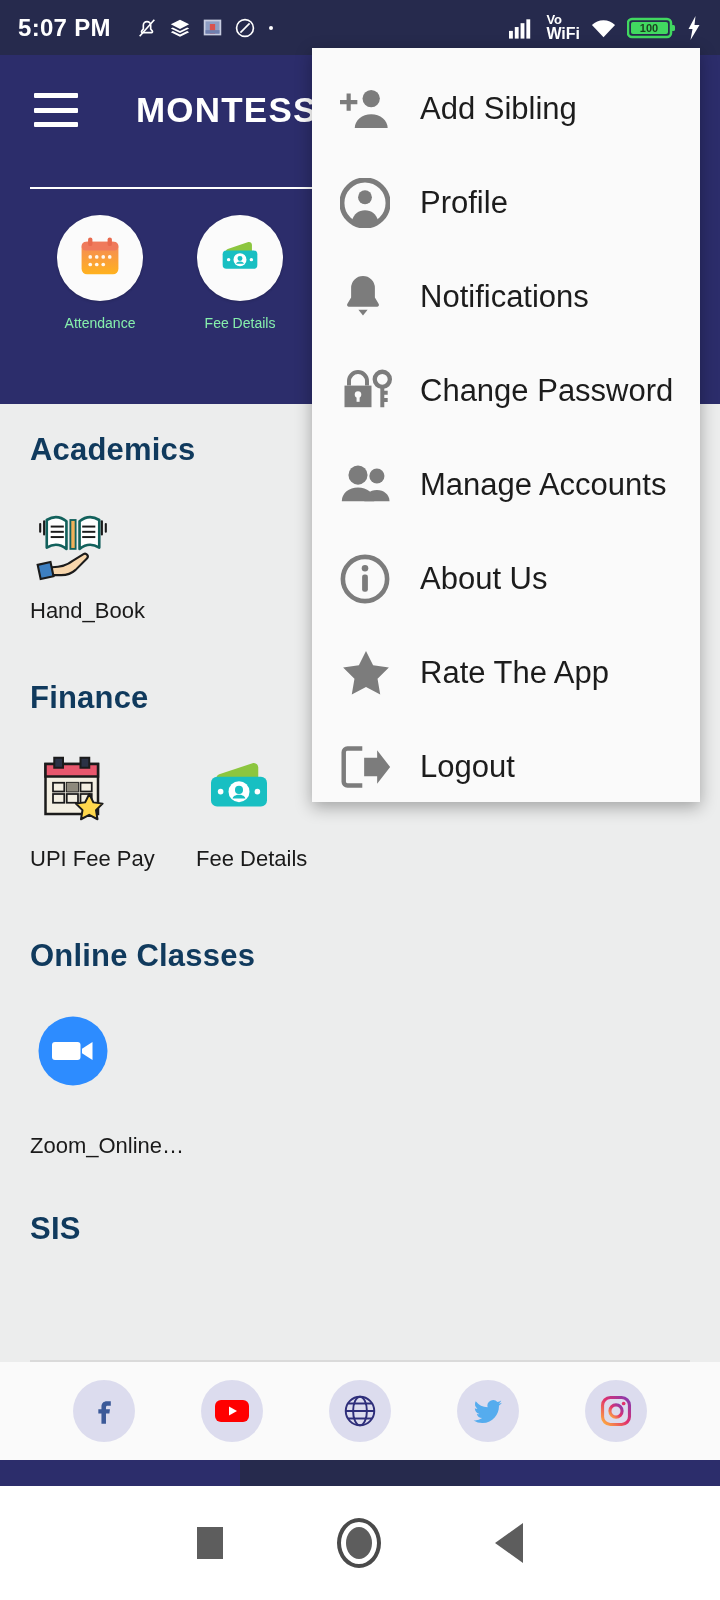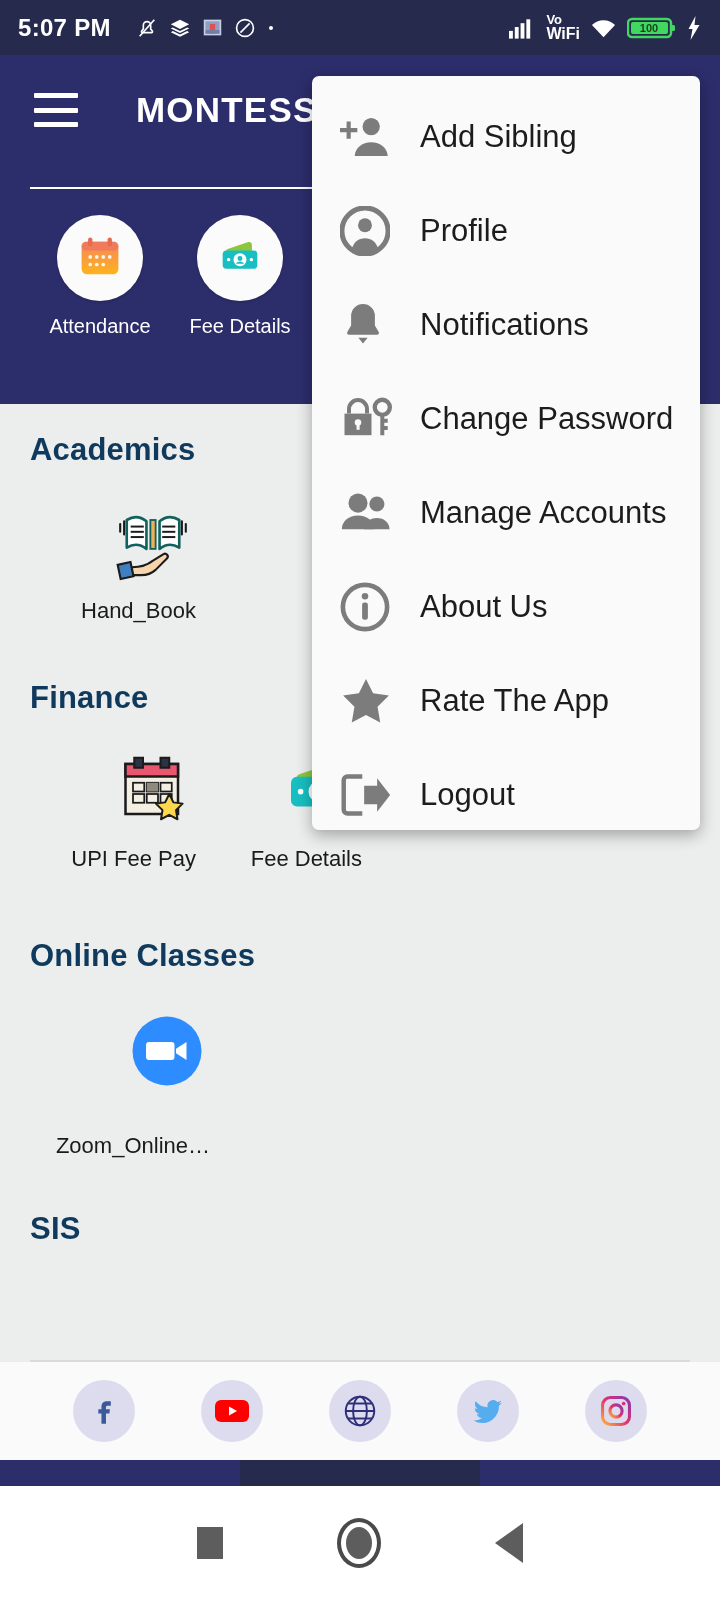--- a/index.html
+++ b/index.html
@@ -38,30 +38,30 @@
   .appbar-divider {
     position:absolute; top:132px; left:30px; width:640px; height:2px; background:#ffffff;
   }
   .quick-row { position:absolute; top:160px; left:0; width:720px; display:flex; padding-left:30px; }
   .quick-item { width:140px; display:flex; flex-direction:column; align-items:center; }
   .quick-circle {
     width:86px; height:86px; border-radius:50%; background:#fbfbfb;
     display:flex; align-items:center; justify-content:center;
     box-shadow:0 1px 3px rgba(0,0,0,.18);
   }
-  .quick-label { color:#ffffff; font-size:20px; margin-top:14px; white-space:nowrap; }
+  .quick-label { color:#86efac; font-size:14px; margin-top:14px; white-space:nowrap; }
 
   
   .content { position:absolute; top:404px; left:0; width:720px; height:956px; background:#eceded; }
   .section { padding-left:30px; }
   .section-title {
     color:#103a5d; font-size:31px; font-weight:700; letter-spacing:.2px;
   }
   .tile-row { display:flex; margin-top:30px; }
-  .tile { width:166px; display:flex; flex-direction:column; align-items:flex-end; }
+  .tile { width:166px; display:flex; flex-direction:column; align-items:flex-start; }
   .tile-icon { width:86px; height:86px; display:flex; align-items:center; justify-content:center; }
   .tile-label { font-size:22px; color:#1a1a1a; margin-top:14px; white-space:nowrap; }
 
   
   .social-sep { position:absolute; top:1360px; left:30px; width:660px; height:2px; background:#dadada; }
   .socialbar {
     position:absolute; top:1362px; left:0; width:720px; height:98px;
     background:#fafafa; display:flex; align-items:center; justify-content:space-around;
     padding:0 40px;
   }
@@ -78,22 +78,22 @@
     display:flex; align-items:center; justify-content:space-around; padding:0 140px;
   }
   .nav-sq { width:26px; height:32px; background:#5d5d5d; }
   .nav-home { width:44px; height:50px; border:4px solid #4a4a4a; border-radius:50%;
               display:flex; align-items:center; justify-content:center; }
   .nav-home i { display:block; width:26px; height:32px; background:#5d5d5d; border-radius:50%; }
   .nav-back { width:0; height:0; border-top:20px solid transparent; border-bottom:20px solid transparent; border-right:28px solid #5d5d5d; }
 
   
   .menu {
-    position:absolute; top:76px; left:312px; width:388px; height:754px;
-    background:#fafafa; border-radius:7px;
+    position:absolute; top:48px; left:312px; width:388px; height:754px;
+    background:#fafafa; border-radius:0;
     box-shadow:0 5px 16px rgba(0,0,0,.32);
     padding-top:14px;
     z-index:40;
   }
   .menu-item {
     height:94px; display:flex; align-items:center; padding-left:28px; cursor:pointer;
   }
   .menu-icon { width:72px; display:flex; align-items:center; justify-content:flex-start; }
   .menu-label { font-size:31px; color:#1c1c1c; margin-left:8px; white-space:nowrap; }
 

